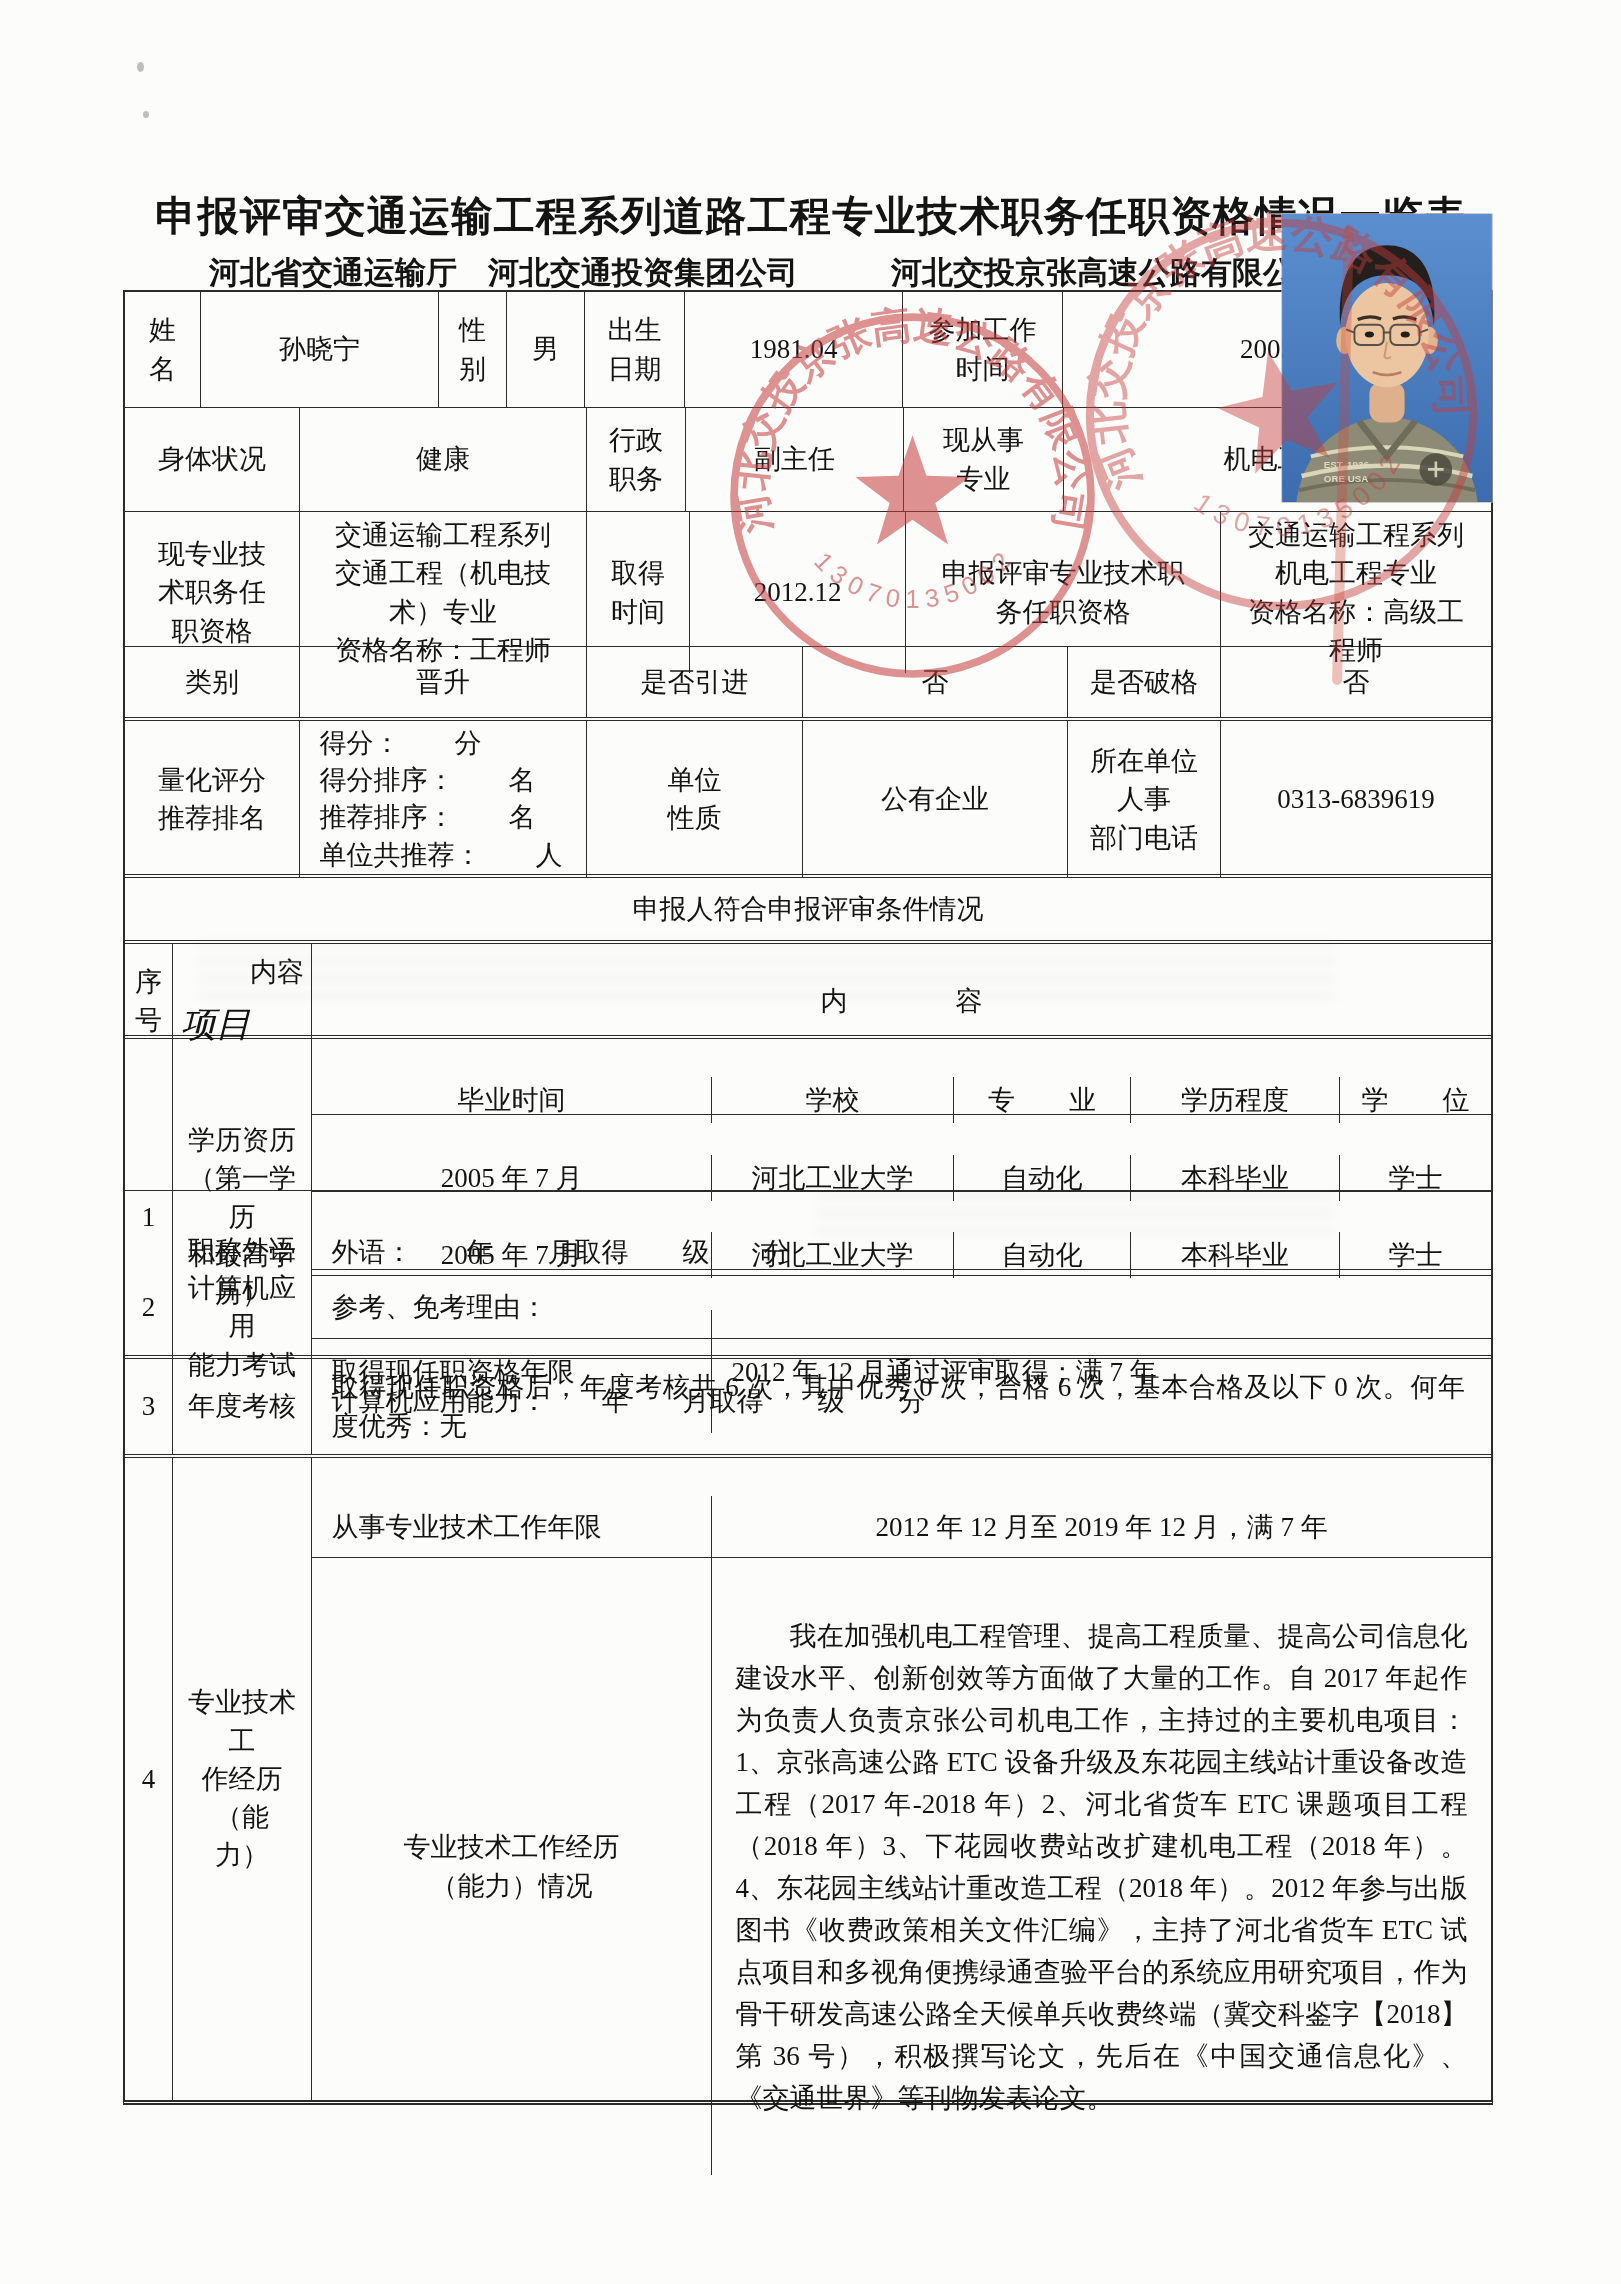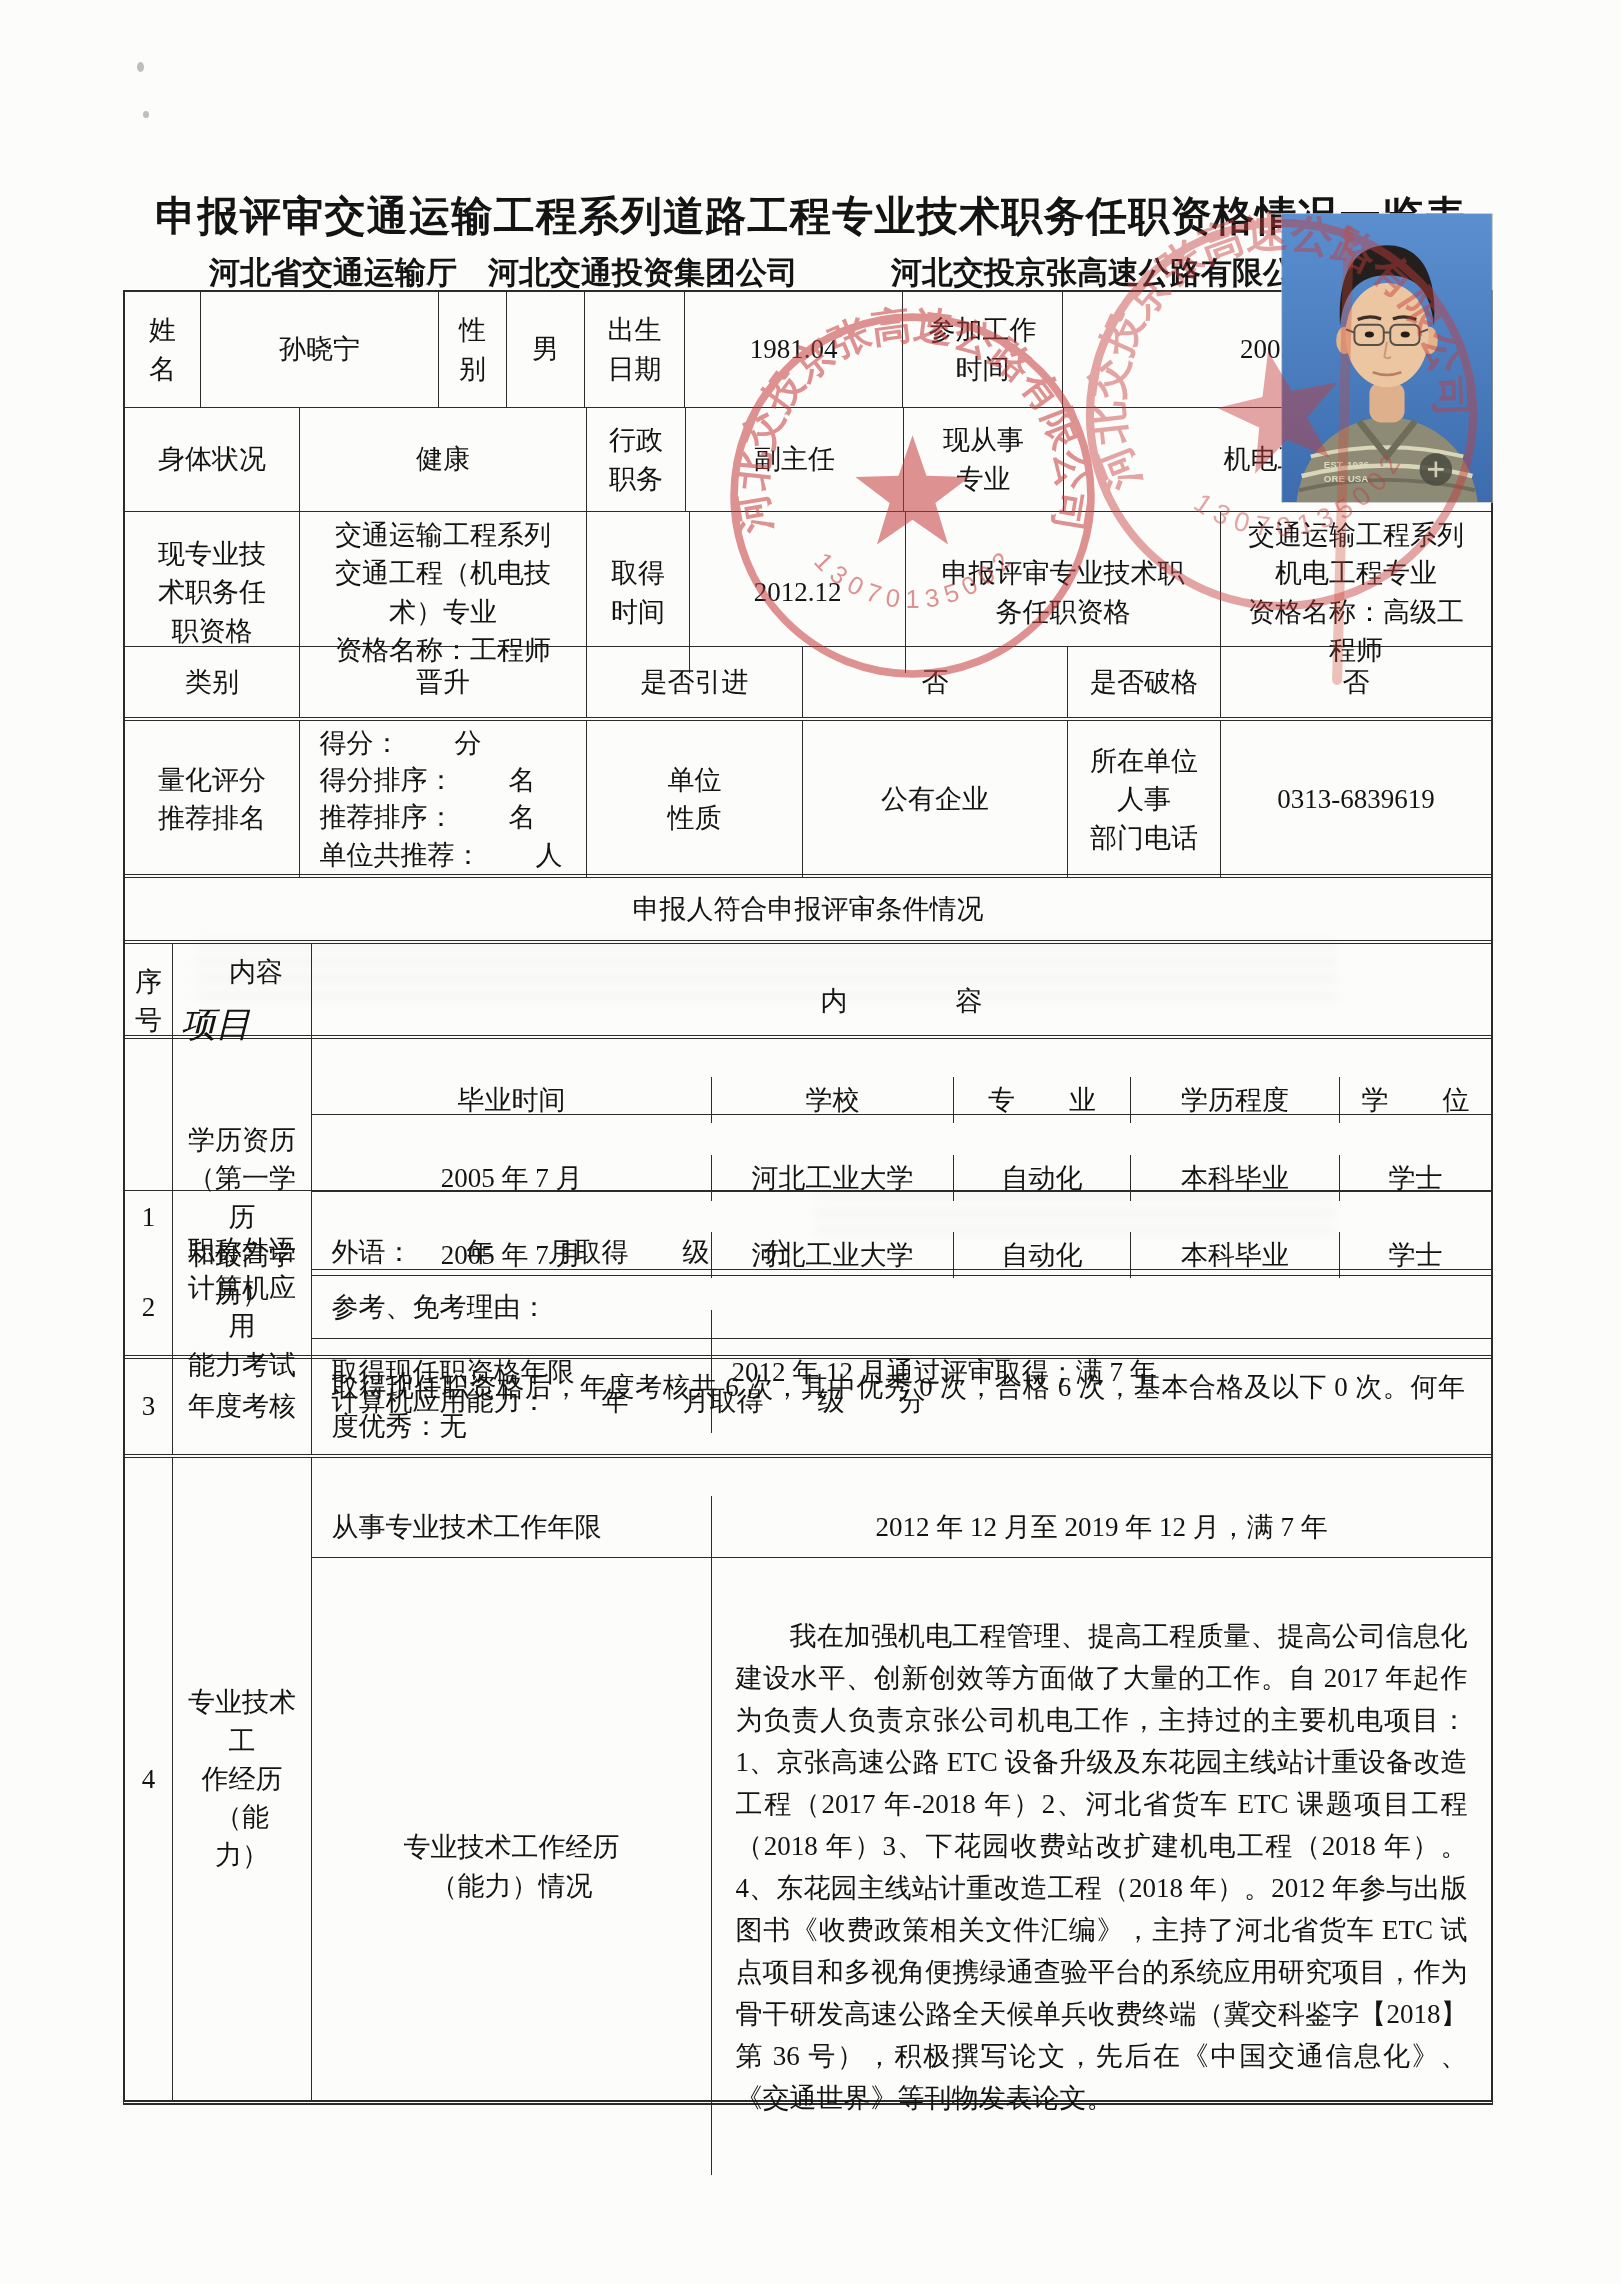--- a/index.html
+++ b/index.html
@@ -27,21 +27,21 @@
   .c.left{justify-content:flex-start;text-align:left;padding-left:19.6px;}
   .c.wrap{display:block;padding:0;}
   .sub{display:grid;height:100%;}
   .srow{display:grid;border-bottom:1.3px solid #2b2b2b;}
   .sub .srow:last-child{border-bottom:none;}
   .para{display:block;text-align:justify;padding:18px 23.5px;line-height:42px;}
   .para.indent{text-indent:2em;}
 
   
   .hdr-item{position:relative;padding:0;display:block;}
-  .hdr-item .hi-top{position:absolute;top:9px;right:28px;font-size:27px;}
+  .hdr-item .hi-top{position:absolute;top:9px;right:7px;font-size:27px;}
   .hdr-item .hi-bottom{position:absolute;bottom:9px;left:7.8px;font-size:35px;font-style:italic;}
 
   
   .photo{position:absolute;left:1282px;top:214px;width:210px;height:288px;z-index:30;
          box-shadow:0 0 0 0.7px #b9b9b9;}
   .photo svg{display:block;width:100%;height:100%;}
 
   
   .seal{position:absolute;z-index:40;opacity:0.55;pointer-events:none;}
   .seal.b{opacity:0.45;transform:rotate(-12deg);}

